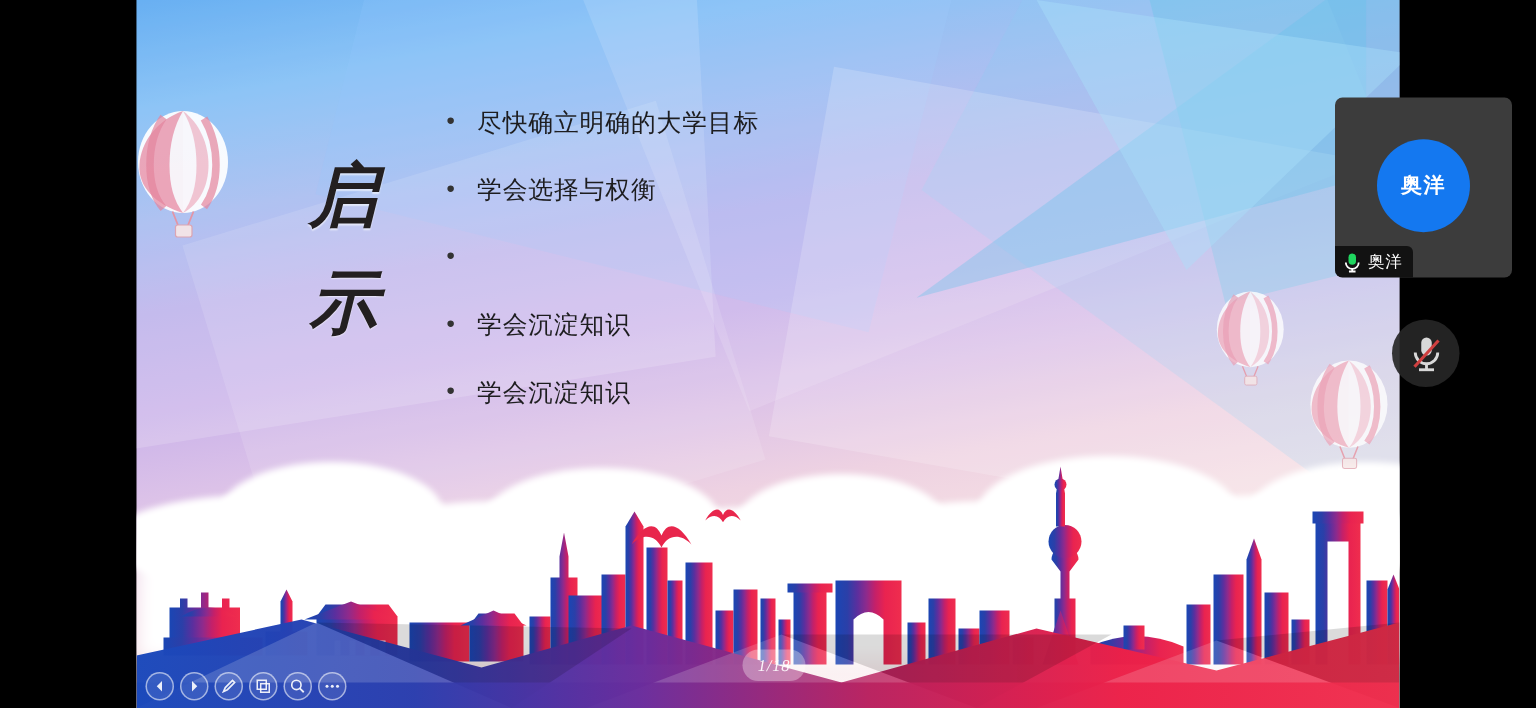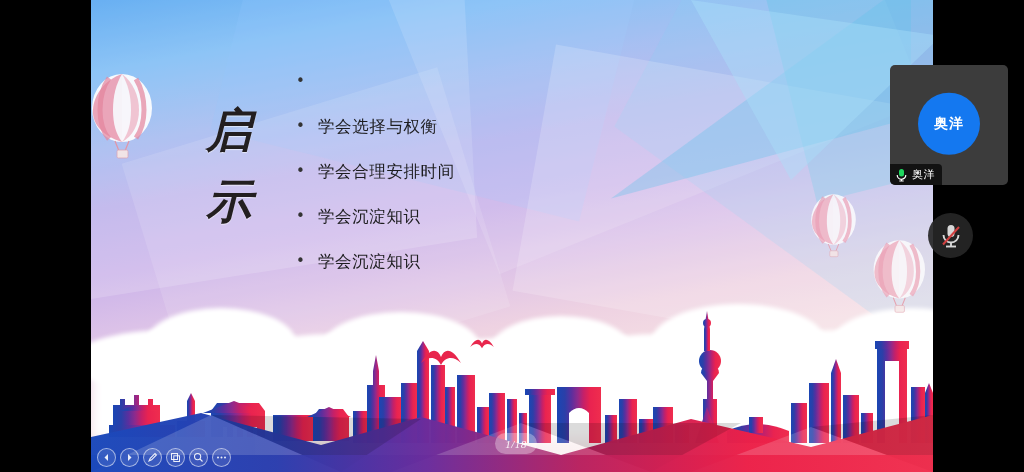--- a/index.html
+++ b/index.html
@@ -439,28 +439,28 @@
     </svg>
 
     <div id="slide-title">
       <span>启</span>
       <span>示</span>
     </div>
 
     <ul id="bullet-list">
       <li>
         <span class="dot">•</span>
+        <span class="btext">尽快确立明确的大学目标</span>
       </li>
       <li>
         <span class="dot">•</span>
         <span class="btext">学会选择与权衡</span>
       </li>
       <li>
         <span class="dot">•</span>
-        <span class="btext">学会合理安排时间</span>
       </li>
       <li>
         <span class="dot">•</span>
         <span class="btext">学会沉淀知识</span>
       </li>
       <li>
         <span class="dot">•</span>
         <span class="btext">学会沉淀知识</span>
       </li>
     </ul>

